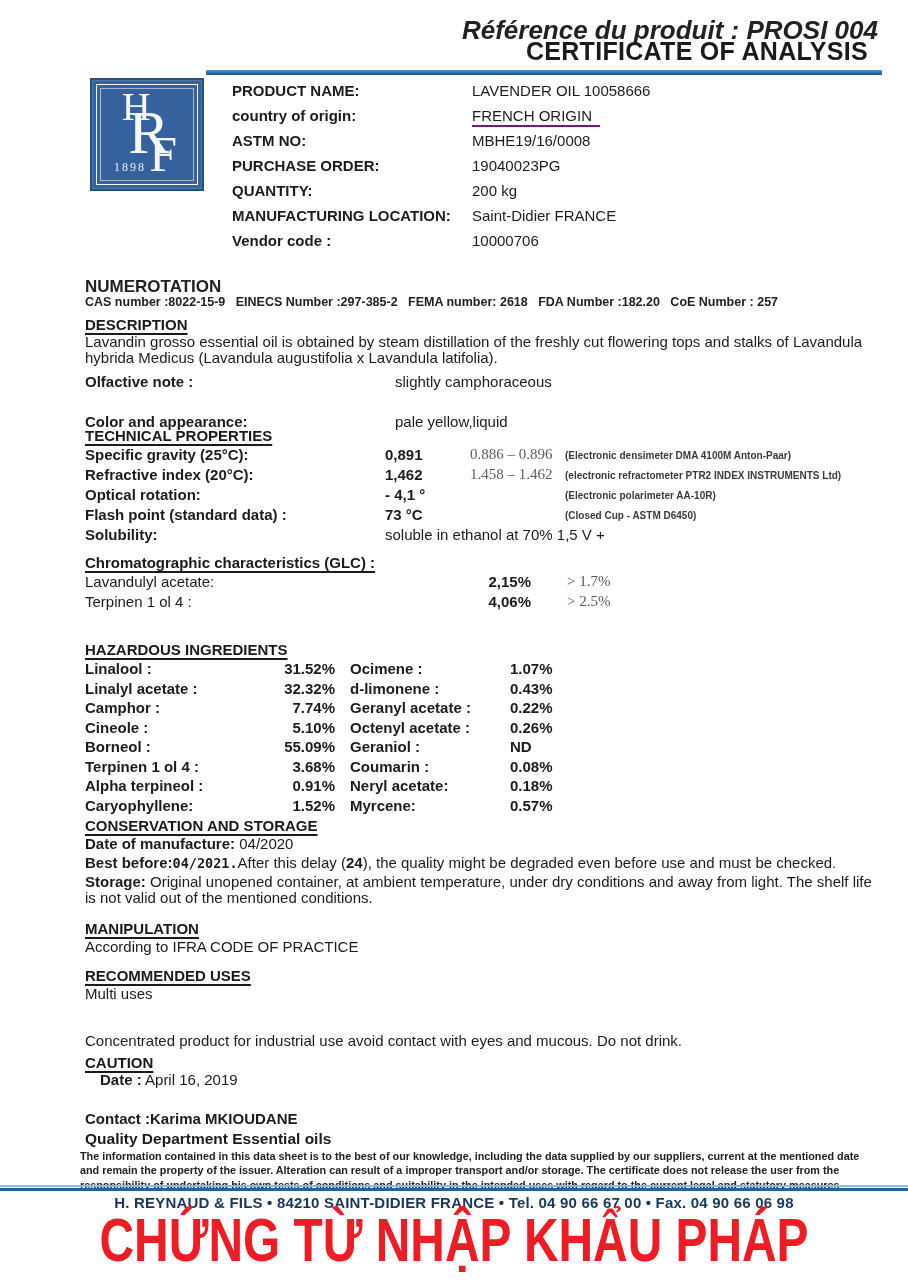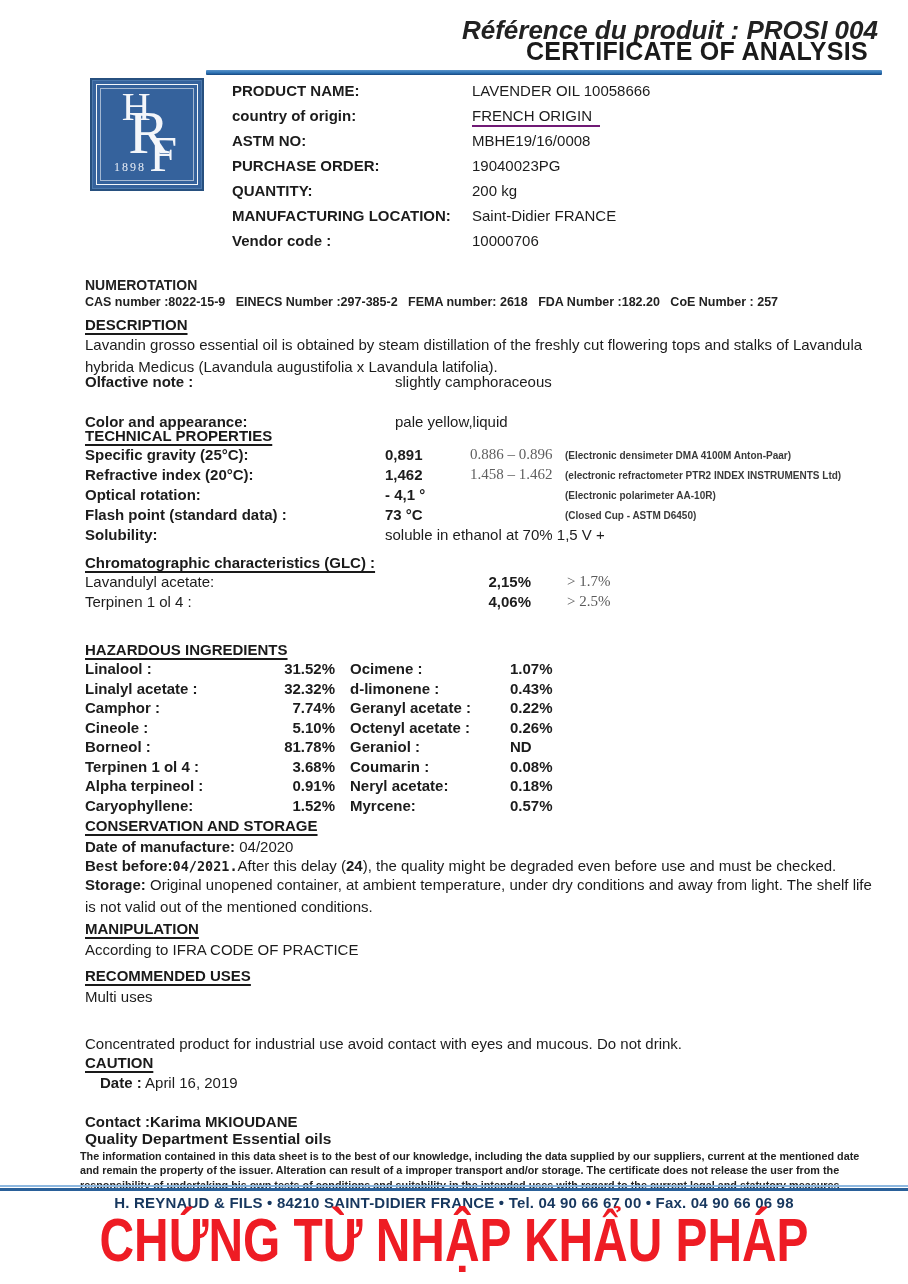--- a/index.html
+++ b/index.html
@@ -29,25 +29,25 @@
   .logo-year { position:absolute; left:20%; bottom:13%; color:#e9eef6; font-family:"Liberation Serif", serif; font-size:12px; letter-spacing:2px; }
 
   
   .ptable { top:82px; left:232px; width:620px; }
   .prow { position:relative; height:25px; font-size:15px; }
   .prow .plbl { position:absolute; left:0; font-weight:700; }
   .prow .pval { position:absolute; left:240px; }
   .red-underline { border-bottom:2px solid #701a75; padding-right:8px; padding-bottom:1px; }
 
   
-  .smallhead { font-size:14px; font-weight:700; color:#222; }
+  .smallhead { font-size:17px; font-weight:700; color:#222; }
   .casline { font-size:12.5px; font-weight:700; color:#222; white-space:pre-wrap; }
 
   .heading { font-size:15px; font-weight:700; text-decoration:underline; text-decoration-thickness:1.5px; text-underline-offset:3px; color:#1a1a1a; }
-  .body15 { font-size:15px; line-height:22px; }
+  .body15 { font-size:15px; line-height:16px; }
   .b { font-weight:700; }
 
   .kvrow { position:relative; height:20px; font-size:15px; }
   .kvrow .klbl { position:absolute; left:0; font-weight:700; }
   .kvrow .kval { position:absolute; left:310px; }
 
   
   .trow { position:relative; height:20px; font-size:15px; }
   .trow .tlbl { position:absolute; left:0; font-weight:700; }
   .trow .tval { position:absolute; left:300px; font-weight:700; white-space:nowrap; }
@@ -208,21 +208,21 @@
       <span class="hv2">0.22%</span>
   </div>
   <div class="hrow">
     <span class="hl1">Cineole :</span>
       <span class="hv1">5.10%</span>
       <span class="hl2">Octenyl acetate :</span>
       <span class="hv2">0.26%</span>
   </div>
   <div class="hrow">
     <span class="hl1">Borneol :</span>
-      <span class="hv1">81.78%</span>
+      <span class="hv1">55.09%</span>
       <span class="hl2">Geraniol :</span>
       <span class="hv2">ND</span>
   </div>
   <div class="hrow">
     <span class="hl1">Terpinen 1 ol 4 :</span>
       <span class="hv1">3.68%</span>
       <span class="hl2">Coumarin :</span>
       <span class="hv2">0.08%</span>
   </div>
   <div class="hrow">

